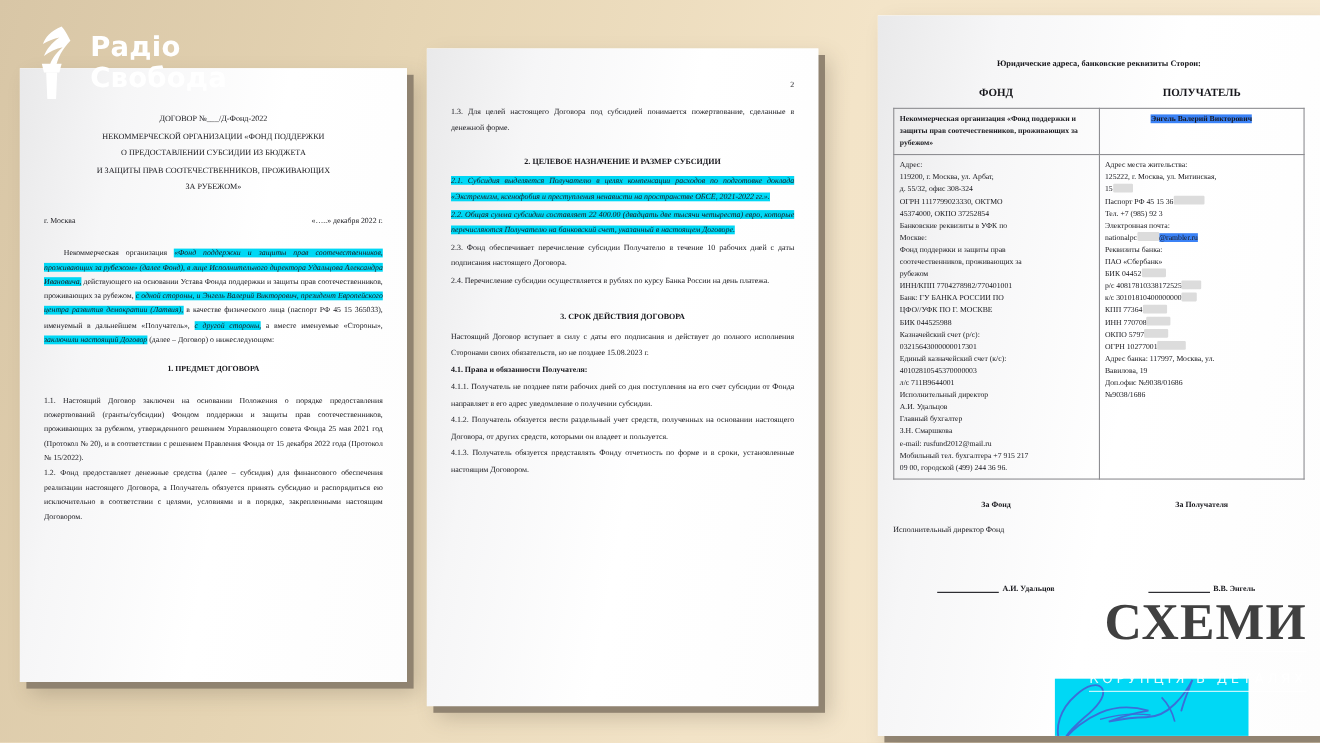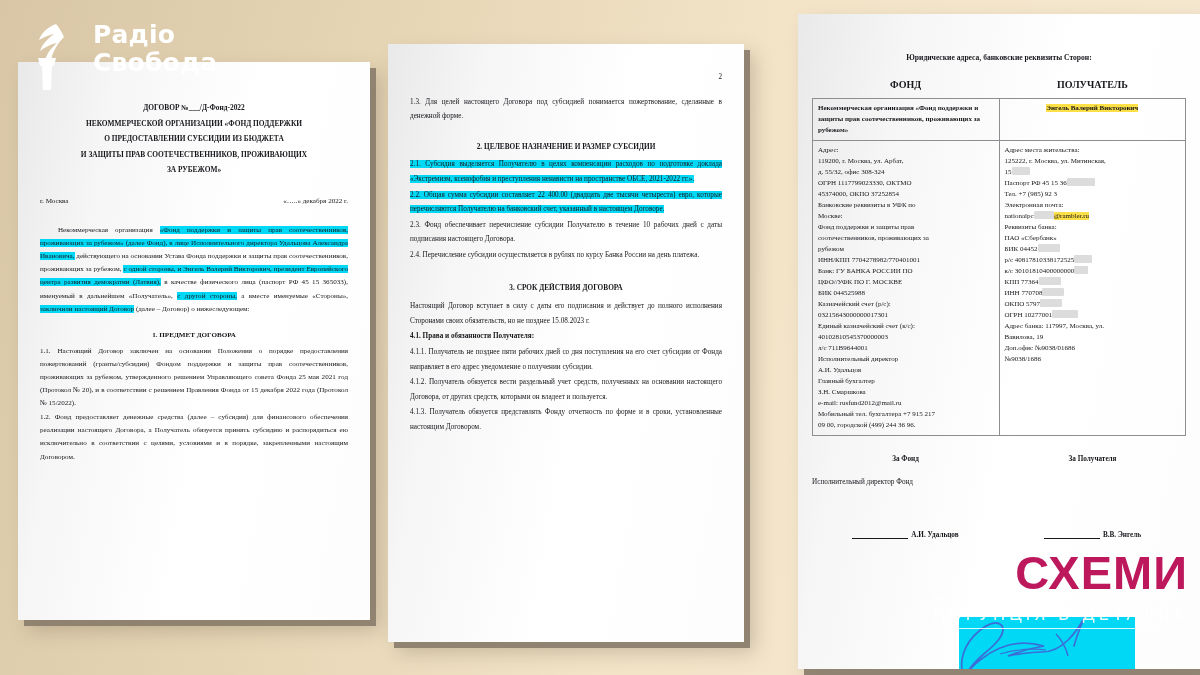--- a/index.html
+++ b/index.html
@@ -24,29 +24,29 @@
   .sheet{position:relative;width:100%;height:100%;}
   
   #page1{left:18px;top:62px;width:352px;height:558px;}
   #page2{left:388px;top:44px;width:356px;height:598px;}
   #page3{left:798px;top:14px;width:402px;height:655px;}
 
   .doc{position:relative;z-index:2;color:#17171c;}
   .p{margin:0 0 1px 0;}
   .just{text-align:justify;text-align-last:left;}
   .b{font-weight:bold;}
-  .hl{background:#fde047;}
-  .hlblk{background:#00d8f5;display:inline;box-decoration-break:clone;-webkit-box-decoration-break:clone;}
+  .hl{background:#3b82f6;}
+  .hlblk{background:#00d8f5;display:inline;box-decoration-break:clone;font-style:italic;-webkit-box-decoration-break:clone;}
 
   
   #page1 .doc{padding:38px 22px 0 22px;font-size:7.1px;line-height:13.1px;}
-  #page1 .title{font-size:7.4px;line-height:15.6px;font-weight:bold;text-align:center;}
+  #page1 .title{font-size:7.4px;line-height:15.6px;font-weight:normal;text-align:center;}
   #page1 .meta{display:flex;justify-content:space-between;font-size:7.1px;margin-top:17px;}
   #page1 .body1{margin-top:16px;}
-  #page1 .head1{font-weight:bold;text-align:center;font-size:7.1px;margin:13px 0 3px;}
+  #page1 .head1{font-weight:bold;text-align:center;font-size:7.1px;margin:13px 0 16px;}
 
   
   #page2 .doc{padding:26px 22px 0 22px;font-size:7.2px;line-height:14.6px;}
   #page2 .pnum{text-align:right;font-size:7.2px;margin-bottom:10px;}
   #page2 .head2{font-weight:bold;text-align:center;font-size:7.3px;margin:16px 0 3px;}
   #page2 .head2.tight{margin:18px 0 4px;}
 
   
   #page3 .doc{padding:26px 14px 0 14px;font-size:7.0px;line-height:11.0px;}
   #page3 .t3{font-weight:bold;text-align:center;font-size:7.6px;margin:12px 0 0;}
@@ -60,27 +60,27 @@
   .sig-role{font-weight:normal;font-size:7.2px;margin-top:12px;}
   .sig-lines{display:flex;margin-top:42px;font-weight:bold;font-size:7.2px;}
   .sig-lines .cell{flex:1;text-align:center;}
   .uline{display:inline-block;border-bottom:1.2px solid #17171c;width:56px;vertical-align:-2px;margin-right:3px;}
 
   .red{display:inline-block;background:#dcdcdc;height:8px;vertical-align:-1px;border-radius:1px;}
 
   
   .sig-ink{position:absolute;z-index:4;pointer-events:none;}
   
-  .logo{position:absolute;left:26px;top:22px;z-index:20;display:flex;align-items:flex-start;gap:25px;}
+  .logo{position:absolute;left:26px;top:22px;z-index:20;display:flex;align-items:center;gap:14px;}
   .logo-text{color:#fff;font-family:"DejaVu Sans",sans-serif;font-weight:bold;font-size:25px;line-height:25px;letter-spacing:.2px;}
   .logo-text .l2{display:block;margin-top:3px;}
   
   .wm{position:absolute;right:12px;bottom:46px;z-index:30;text-align:right;pointer-events:none;}
-  .wm-main{font-family:Liberation Sans, sans-serif;font-weight:bold;font-size:47px;line-height:44px;color:#be185d;letter-spacing:1px;text-align:right;}
-  .wm-sub{font-family:"DejaVu Sans",sans-serif;font-size:17px;letter-spacing:3.4px;color:rgba(255,255,255,.9);margin-top:4px;}
+  .wm-main{font-family:Liberation Serif, serif;font-weight:bold;font-size:47px;line-height:44px;color:#404040;letter-spacing:1px;text-align:right;}
+  .wm-sub{font-family:"DejaVu Sans",sans-serif;font-size:12px;letter-spacing:3.4px;color:rgba(255,255,255,.9);margin-top:17px;}
   .wm-rule{height:1px;background:rgba(255,255,255,.85);margin-top:4px;}
 </style>
 </head>
 <body>
 
 <div class="bg"></div>
 
 <div class="logo">
   <svg width="42" height="68" viewBox="0 0 42 68">
     <path d="M30 2 C20 6 15 12 13 18 C18 15 23 13 28 12 C21 17 16 23 14 29 C19 25 25 22 31 21 C24 27 20 33 19 39 L25 39 C26 31 31 22 38 15 C35 9 33 5 30 2 Z" fill="#ffffff"></path>

